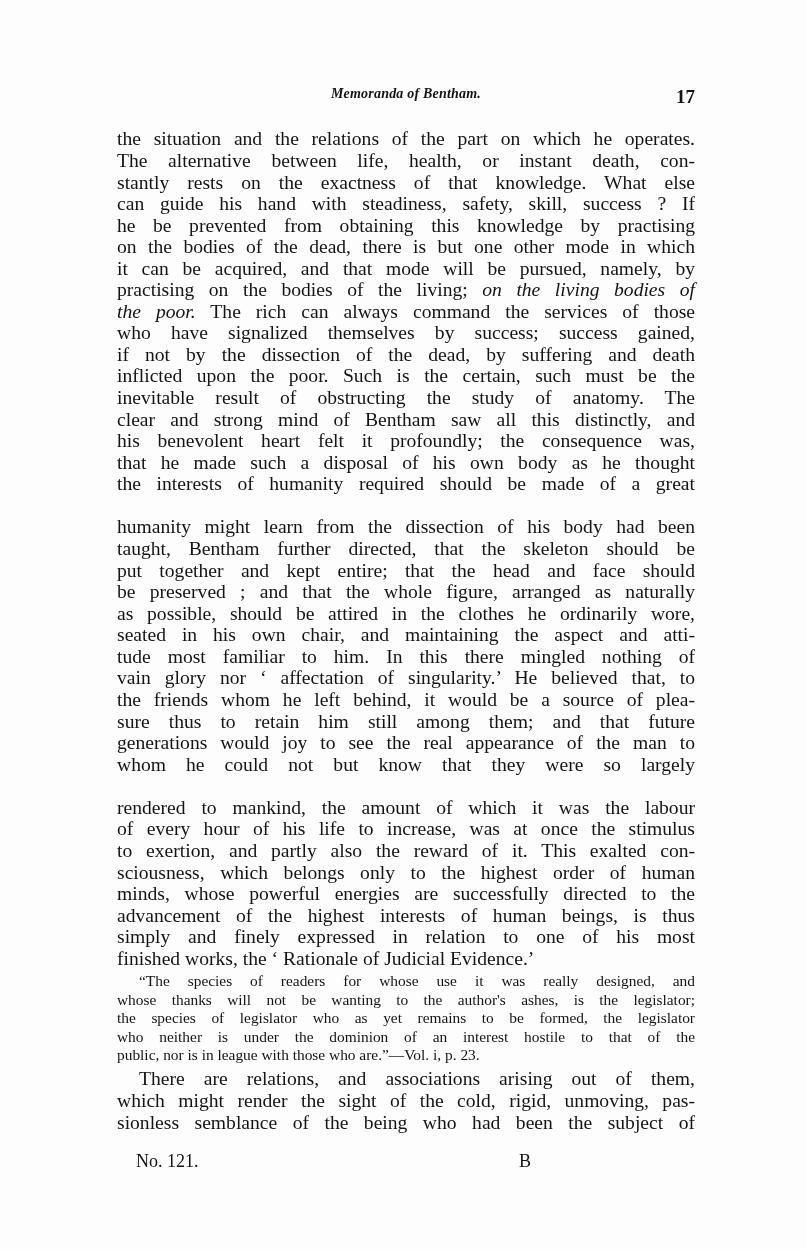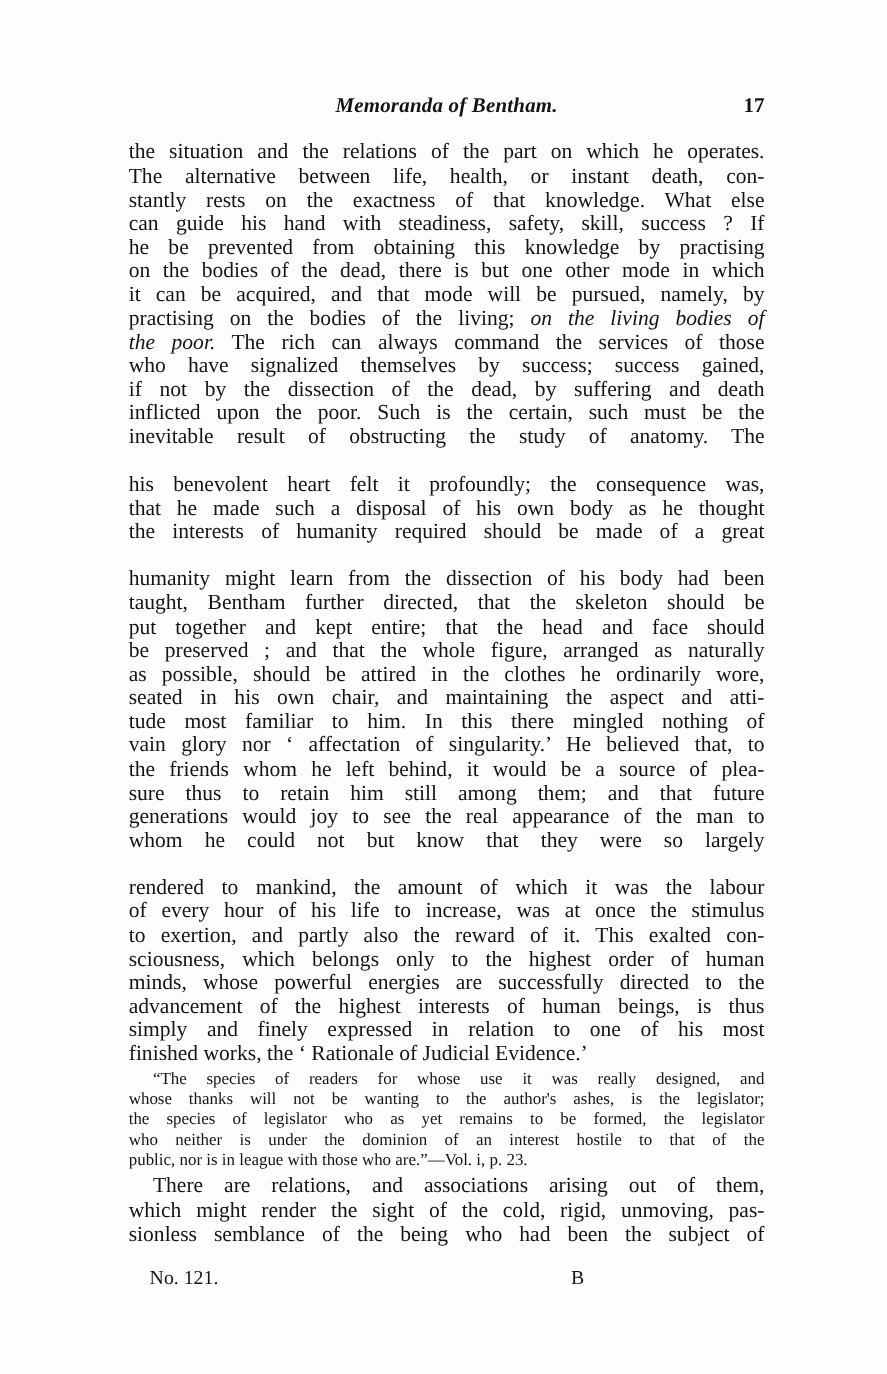--- a/index.html
+++ b/index.html
@@ -1,21 +1,21 @@
 <!DOCTYPE html>
 <html><head>
 <meta charset="utf-8">
 <style>
   html, body { margin: 0; padding: 0; background: #fdfdfd; }
   body { width: 806px; height: 1249px; position: relative; overflow: hidden;
          font-family: "Liberation Serif", "DejaVu Serif", serif; color: #141414; }
   .page { position: absolute; left: 0; top: 0; width: 806px; height: 1249px; }
   .running-head { position: absolute; top: 86px; left: 117px; width: 578px; height: 26px; }
   .running-title { position: absolute; left: 0; right: 0; text-align: center;
-                   font-style: italic; font-weight: bold; font-size: 19px; letter-spacing: 0.2px; }
+                   font-style: italic; font-weight: bold; font-size: 14px; letter-spacing: 0.2px; }
   .page-number { position: absolute; right: 0; top: 0; font-weight: bold; font-size: 19px; }
   .line { position: absolute; left: 117px; width: 578px; white-space: nowrap;
           font-size: 19.6px; line-height: 21px; text-align: justify; text-align-last: justify; }
   .line.last { text-align-last: left; }
   .fn { font-size: 15.4px; line-height: 18px; }
   .indent { padding-left: 22px; width: 556px; }
   .it { font-style: italic; }
   .sig { position: absolute; top: 1151px; font-size: 18px; }
 </style>
 </head>
@@ -39,20 +39,21 @@
     <span>practising on the bodies of the living;</span>
     <span class="it">on the living bodies of</span>
   </div>
   <div class="line" style="top:301px">
     <span class="it">the poor.</span><span>  The rich can always command the services of those</span>
   </div>
   <div class="line" style="top:322px">who have signalized themselves by success; success gained,</div>
   <div class="line" style="top:344px">if not by the dissection of the dead, by suffering and death</div>
   <div class="line" style="top:365px">inflicted upon the poor.   Such is the certain, such must be the</div>
   <div class="line" style="top:387px">inevitable result of obstructing the study of anatomy.   The</div>
+  <div class="line" style="top:409px">clear and strong mind of Bentham saw all this distinctly, and</div>
   <div class="line" style="top:430px">his benevolent heart felt it profoundly;  the consequence was,</div>
   <div class="line" style="top:452px">that he made such a disposal of his own body as he thought</div>
   <div class="line" style="top:473px">the interests of humanity required should be made of a great</div>
   <div class="line" style="top:516px">humanity might learn from the dissection of his body had been</div>
   <div class="line" style="top:538px">taught, Bentham further directed, that the skeleton should be</div>
   <div class="line" style="top:560px">put together and kept entire;  that the head and face should</div>
   <div class="line" style="top:581px">be preserved ;  and that the whole figure, arranged as naturally</div>
   <div class="line" style="top:603px">as possible, should be attired in the clothes he ordinarily wore,</div>
   <div class="line" style="top:646px">tude most familiar to him.   In this there mingled nothing of</div>
   <div class="line" style="top:624px">seated in his own chair, and maintaining the aspect and atti-</div>

